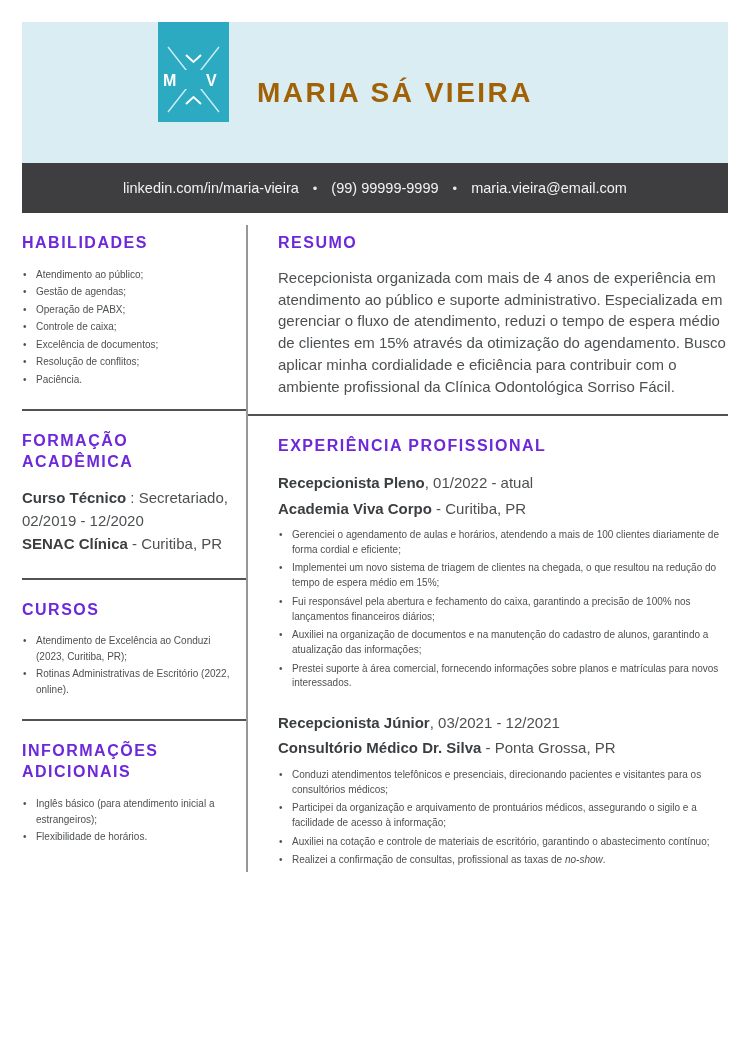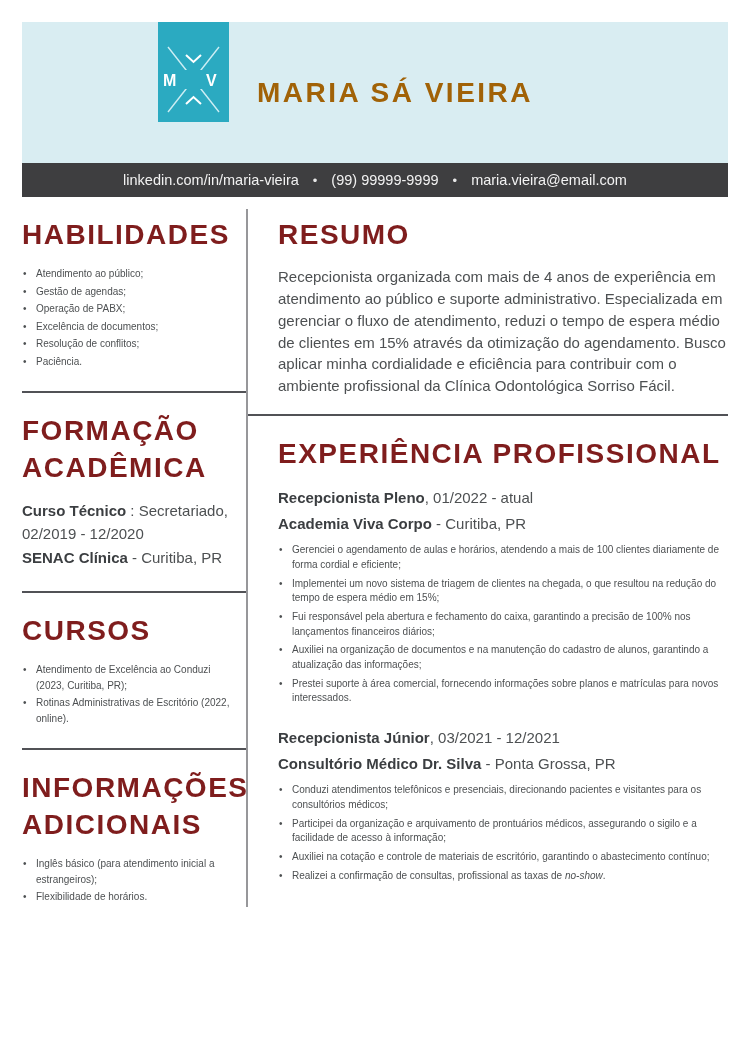--- a/index.html
+++ b/index.html
@@ -26,21 +26,21 @@
     background:#2baac1;
   }
   .logo svg{display:block;width:71px;height:100px;}
   h1{
     margin:0 0 0 235px;
     font-size:28px;font-weight:bold;
     letter-spacing:2.5px;
     color:#a16207;
   }
   .contact-bar{
-    height:34px;
+    height:50px;
     background:#3e3e40;
     color:#f2f2f2;
     display:flex;align-items:center;justify-content:center;
     font-size:14.5px;
   }
   .contact-bar .sep{margin:0 14px;font-size:13px;color:#e8e8e8;}
   
   .main{display:flex;margin-top:12px;}
   .col-left{
     width:226px;flex:0 0 226px;
@@ -48,24 +48,24 @@
     padding:8px 14px 0 0;
     border-right:2px solid #97979a;
   }
   .col-right{
     flex:1;
     box-sizing:border-box;
     padding:8px 0 0 30px;
   }
   h2{
     margin:0 0 13px 0;
-    font-size:28px;font-weight:bold;
+    font-size:16px;font-weight:bold;
     letter-spacing:1.5px;
     line-height:1.3;
-    color:#7f1d1d;
+    color:#6d28d9;
   }
   hr{
     border:none;border-top:2px solid #515256;
     margin:22px 0 20px 0;
   }
   .col-left hr{margin-right:-14px;}
   .col-right hr{margin-left:-30px;margin-top:17px;}
   p{margin:0;font-size:15px;line-height:1.45;}
   ul{list-style:none;margin:0;padding:0;font-size:10px;}
   li{
@@ -119,20 +119,21 @@
   <div class="main">
 
     <div class="col-left">
 
       <section>
         <h2>HABILIDADES</h2>
         <ul>
           <li>Atendimento ao público;</li>
           <li>Gestão de agendas;</li>
           <li>Operação de PABX;</li>
+          <li>Controle de caixa;</li>
           <li>Excelência de documentos;</li>
           <li>Resolução de conflitos;</li>
           <li>Paciência.</li>
         </ul>
       </section>
 
       <hr>
 
       <section>
         <h2>FORMAÇÃO ACADÊMICA</h2>

